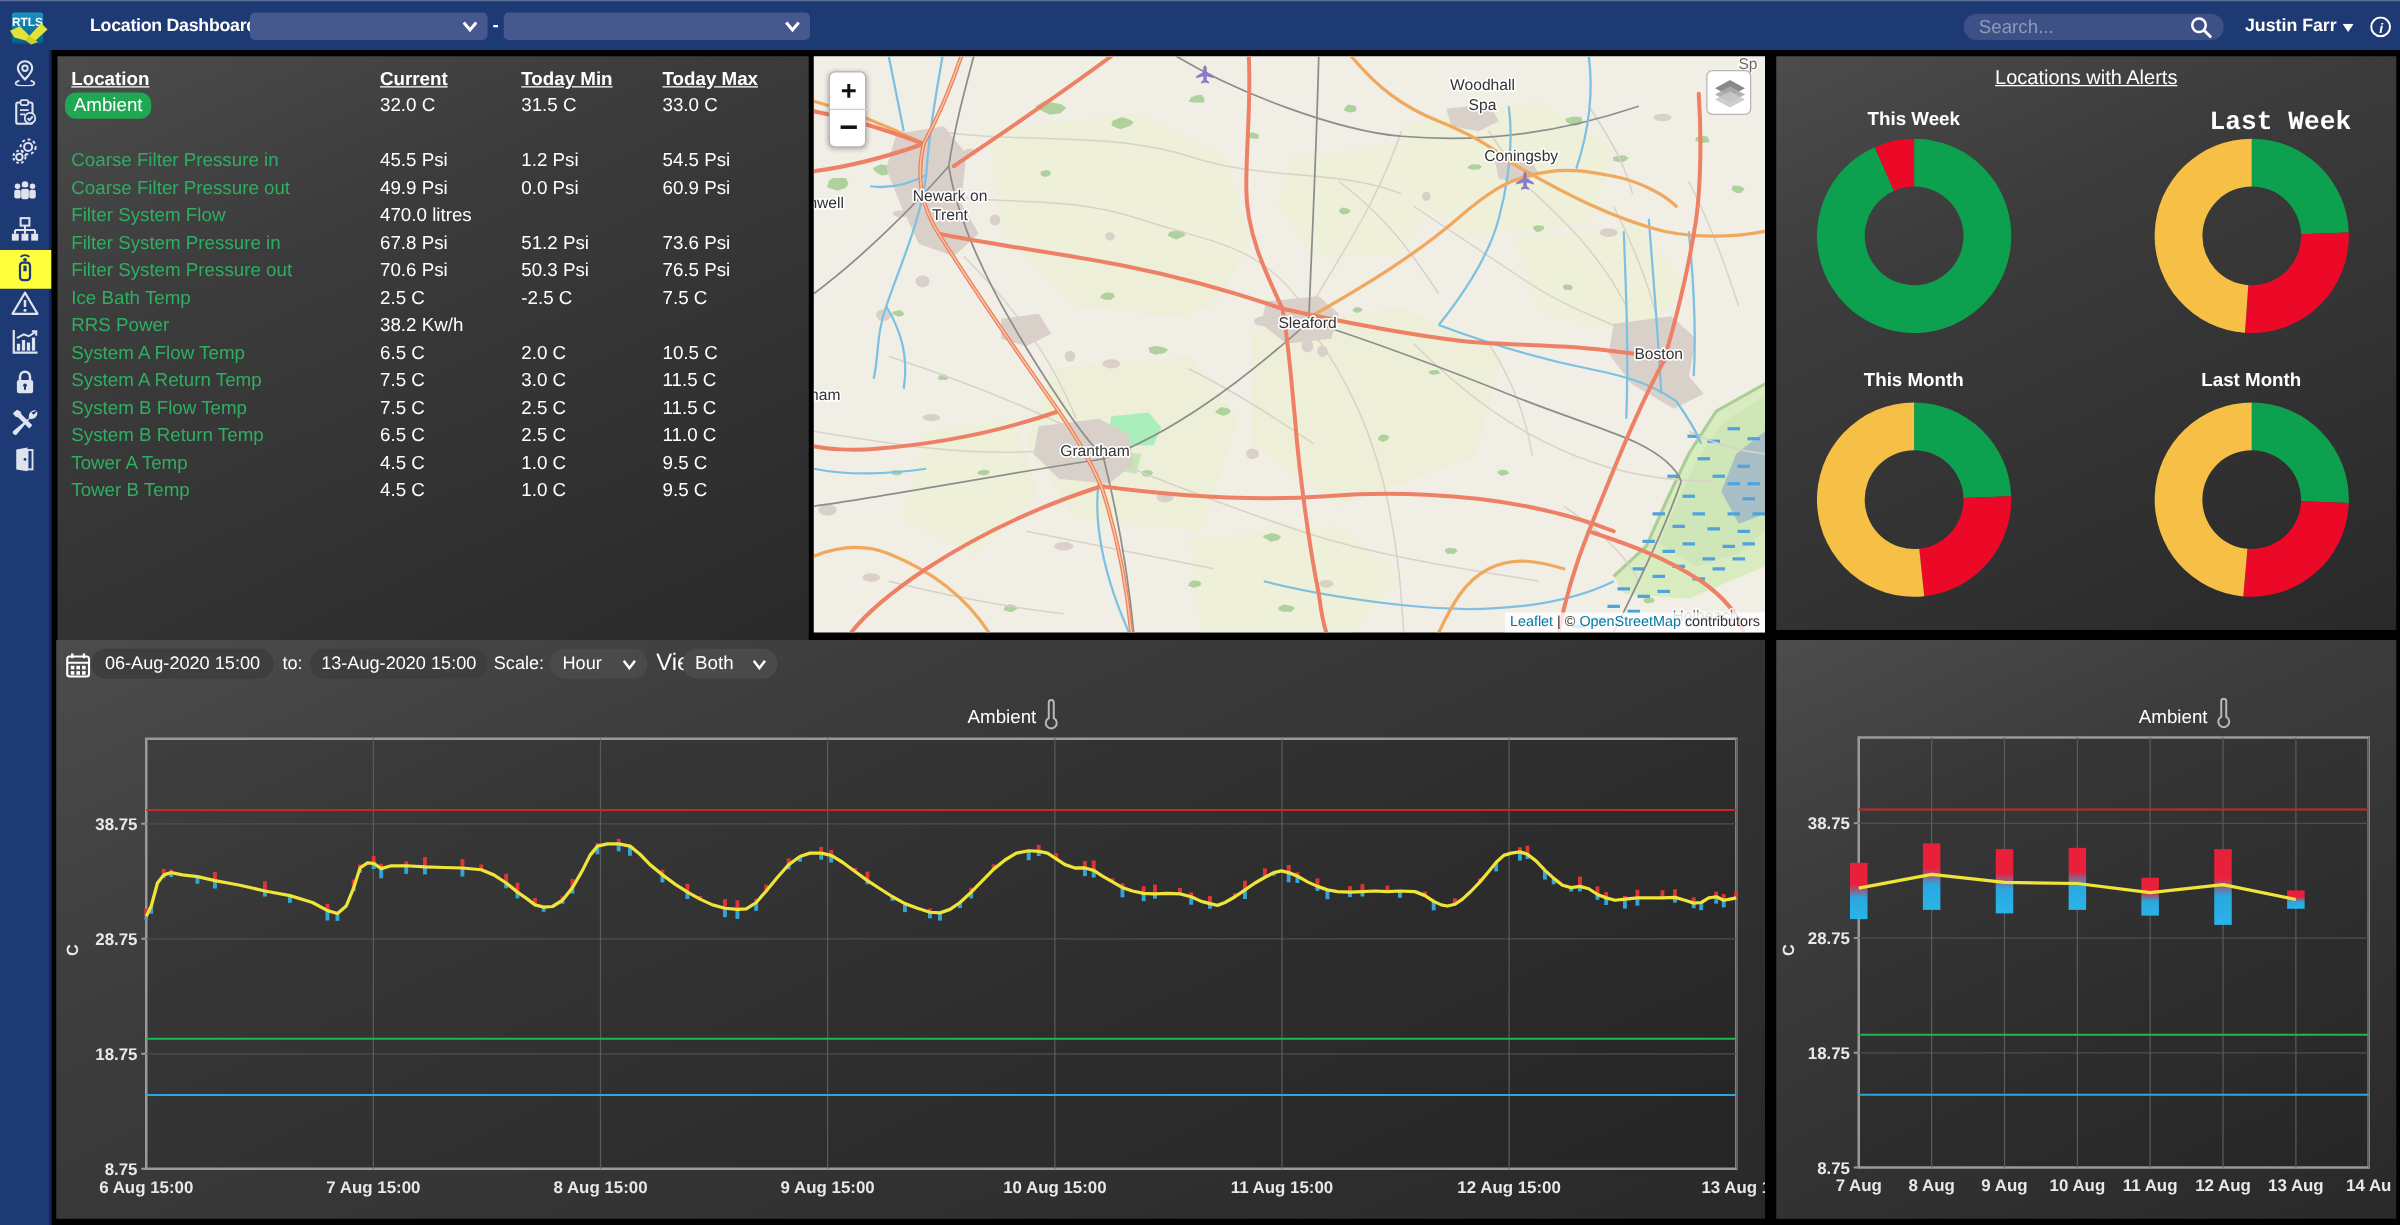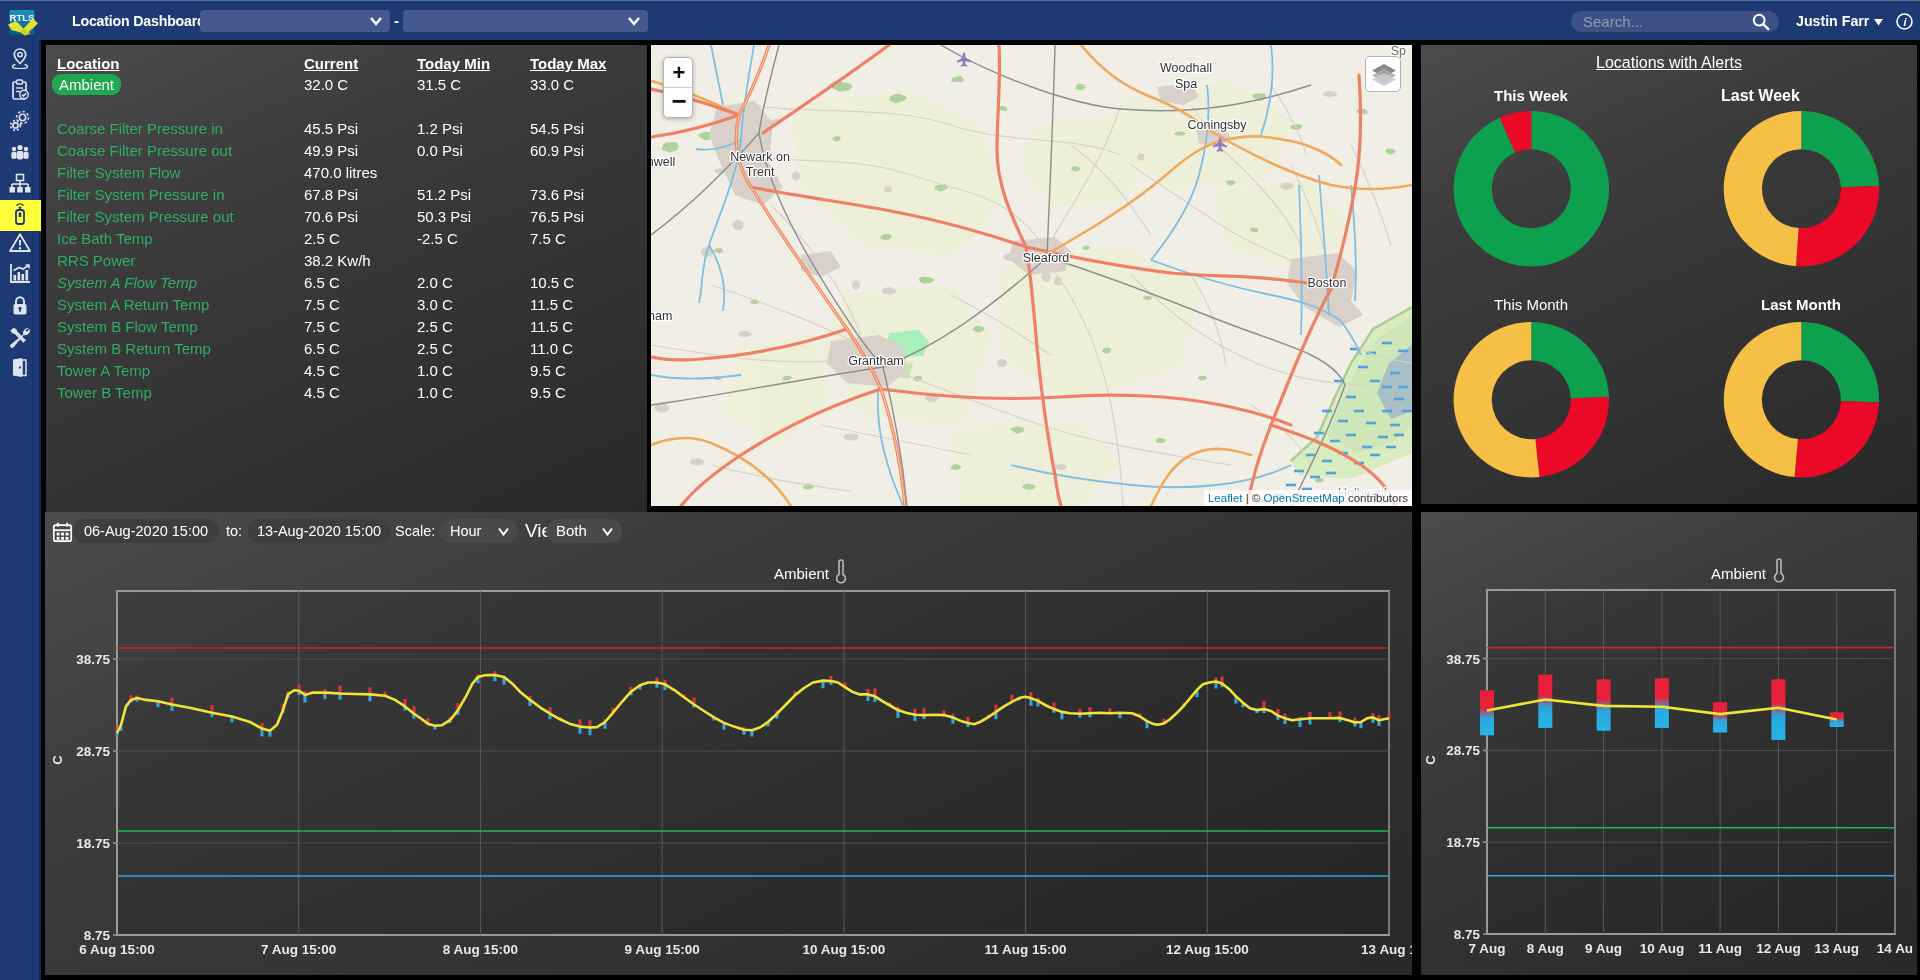--- a/index.html
+++ b/index.html
@@ -222,21 +222,21 @@
       <span style="position:absolute;left:11px;color:#2eae60;">Ice Bath Temp</span>
       <span style="position:absolute;left:258px;color:#fff;">2.5 C</span>
       <span style="position:absolute;left:371px;color:#fff;">-2.5 C</span>
       <span style="position:absolute;left:484px;color:#fff;">7.5 C</span>
     </div>
 <div style="position:absolute;top:205px;left:0;width:601px;height:22px;line-height:22px;">
       <span style="position:absolute;left:11px;color:#2eae60;">RRS Power</span>
       <span style="position:absolute;left:258px;color:#fff;">38.2 Kw/h</span>
     </div>
 <div style="position:absolute;top:227px;left:0;width:601px;height:22px;line-height:22px;">
-      <span style="position:absolute;left:11px;color:#2eae60;font-style:italic;">System A Flow Temp</span>
+      <span style="position:absolute;left:11px;color:#2eae60;">System A Flow Temp</span>
       <span style="position:absolute;left:258px;color:#fff;">6.5 C</span>
       <span style="position:absolute;left:371px;color:#fff;">2.0 C</span>
       <span style="position:absolute;left:484px;color:#fff;">10.5 C</span>
     </div>
 <div style="position:absolute;top:249px;left:0;width:601px;height:22px;line-height:22px;padding-left:46px;">
       <span style="position:absolute;left:11px;color:#2eae60;">System A Return Temp</span>
       <span style="position:absolute;left:258px;color:#fff;">7.5 C</span>
       <span style="position:absolute;left:371px;color:#fff;">3.0 C</span>
       <span style="position:absolute;left:484px;color:#fff;">11.5 C</span>
     </div>
@@ -261,22 +261,22 @@
 <div style="position:absolute;top:337px;left:0;width:601px;height:22px;line-height:22px;">
       <span style="position:absolute;left:11px;color:#2eae60;">Tower B Temp</span>
       <span style="position:absolute;left:258px;color:#fff;">4.5 C</span>
       <span style="position:absolute;left:371px;color:#fff;">1.0 C</span>
       <span style="position:absolute;left:484px;color:#fff;">9.5 C</span>
     </div>
 </div>
 <div class="panel" id="alertpanel" style="left:1421px;top:45px;width:496px;height:459px;">
 <div style="position:absolute;top:9px;left:0;width:496px;text-align:center;color:#fff;font-size:16px;text-decoration:underline;">Locations with Alerts</div>
 <div style="position:absolute;top:42px;left:30px;width:160px;text-align:center;color:#fff;font-size:15px;font-weight:bold;">This Week</div>
-<div style="position:absolute;top:42px;left:300px;width:160px;text-align:left;color:#fff;font-size:16px;font-weight:bold;">Last Week</div>
-<div style="position:absolute;top:251px;left:30px;width:160px;text-align:center;color:#fff;font-size:15px;font-weight:normal;">This Month</div>
+<div style="position:absolute;top:42px;left:300px;width:160px;text-align:right;color:#fff;font-size:21px;font-weight:bold;font-family:Liberation Mono, monospace;">Last Week</div>
+<div style="position:absolute;top:251px;left:30px;width:160px;text-align:center;color:#fff;font-size:15px;font-weight:bold;">This Month</div>
 <div style="position:absolute;top:251px;left:300px;width:160px;text-align:center;color:#fff;font-size:15px;font-weight:bold;">Last Month</div>
 <svg style="position:absolute;left:0;top:0" width="496" height="459" viewBox="0 0 496 459">
       <path d="M 110.30 66.00 A 77.70 77.70 0 1 1 78.70 72.72 L 94.23 107.61 A 39.50 39.50 0 1 0 110.30 104.20 Z" fill="#0da04e"></path>
       <path d="M 78.70 72.72 A 77.70 77.70 0 0 1 110.30 66.00 L 110.30 104.20 A 39.50 39.50 0 0 0 94.23 107.61 Z" fill="#ec0928"></path>
       <path d="M 380.40 66.00 A 77.70 77.70 0 0 1 458.05 140.99 L 419.88 142.32 A 39.50 39.50 0 0 0 380.40 104.20 Z" fill="#0da04e"></path>
       <path d="M 458.05 140.99 A 77.70 77.70 0 0 1 374.98 221.21 L 377.64 183.10 A 39.50 39.50 0 0 0 419.88 142.32 Z" fill="#ec0928"></path>
       <path d="M 374.98 221.21 A 77.70 77.70 0 0 1 380.40 66.00 L 380.40 104.20 A 39.50 39.50 0 0 0 377.64 183.10 Z" fill="#f6bf45"></path>
       <path d="M 110.30 277.00 A 77.70 77.70 0 0 1 187.95 351.99 L 149.78 353.32 A 39.50 39.50 0 0 0 110.30 315.20 Z" fill="#0da04e"></path>
       <path d="M 187.95 351.99 A 77.70 77.70 0 0 1 118.42 431.97 L 114.43 393.98 A 39.50 39.50 0 0 0 149.78 353.32 Z" fill="#ec0928"></path>
       <path d="M 118.42 431.97 A 77.70 77.70 0 1 1 110.30 277.00 L 110.30 315.20 A 39.50 39.50 0 1 0 114.43 393.98 Z" fill="#f6bf45"></path>

